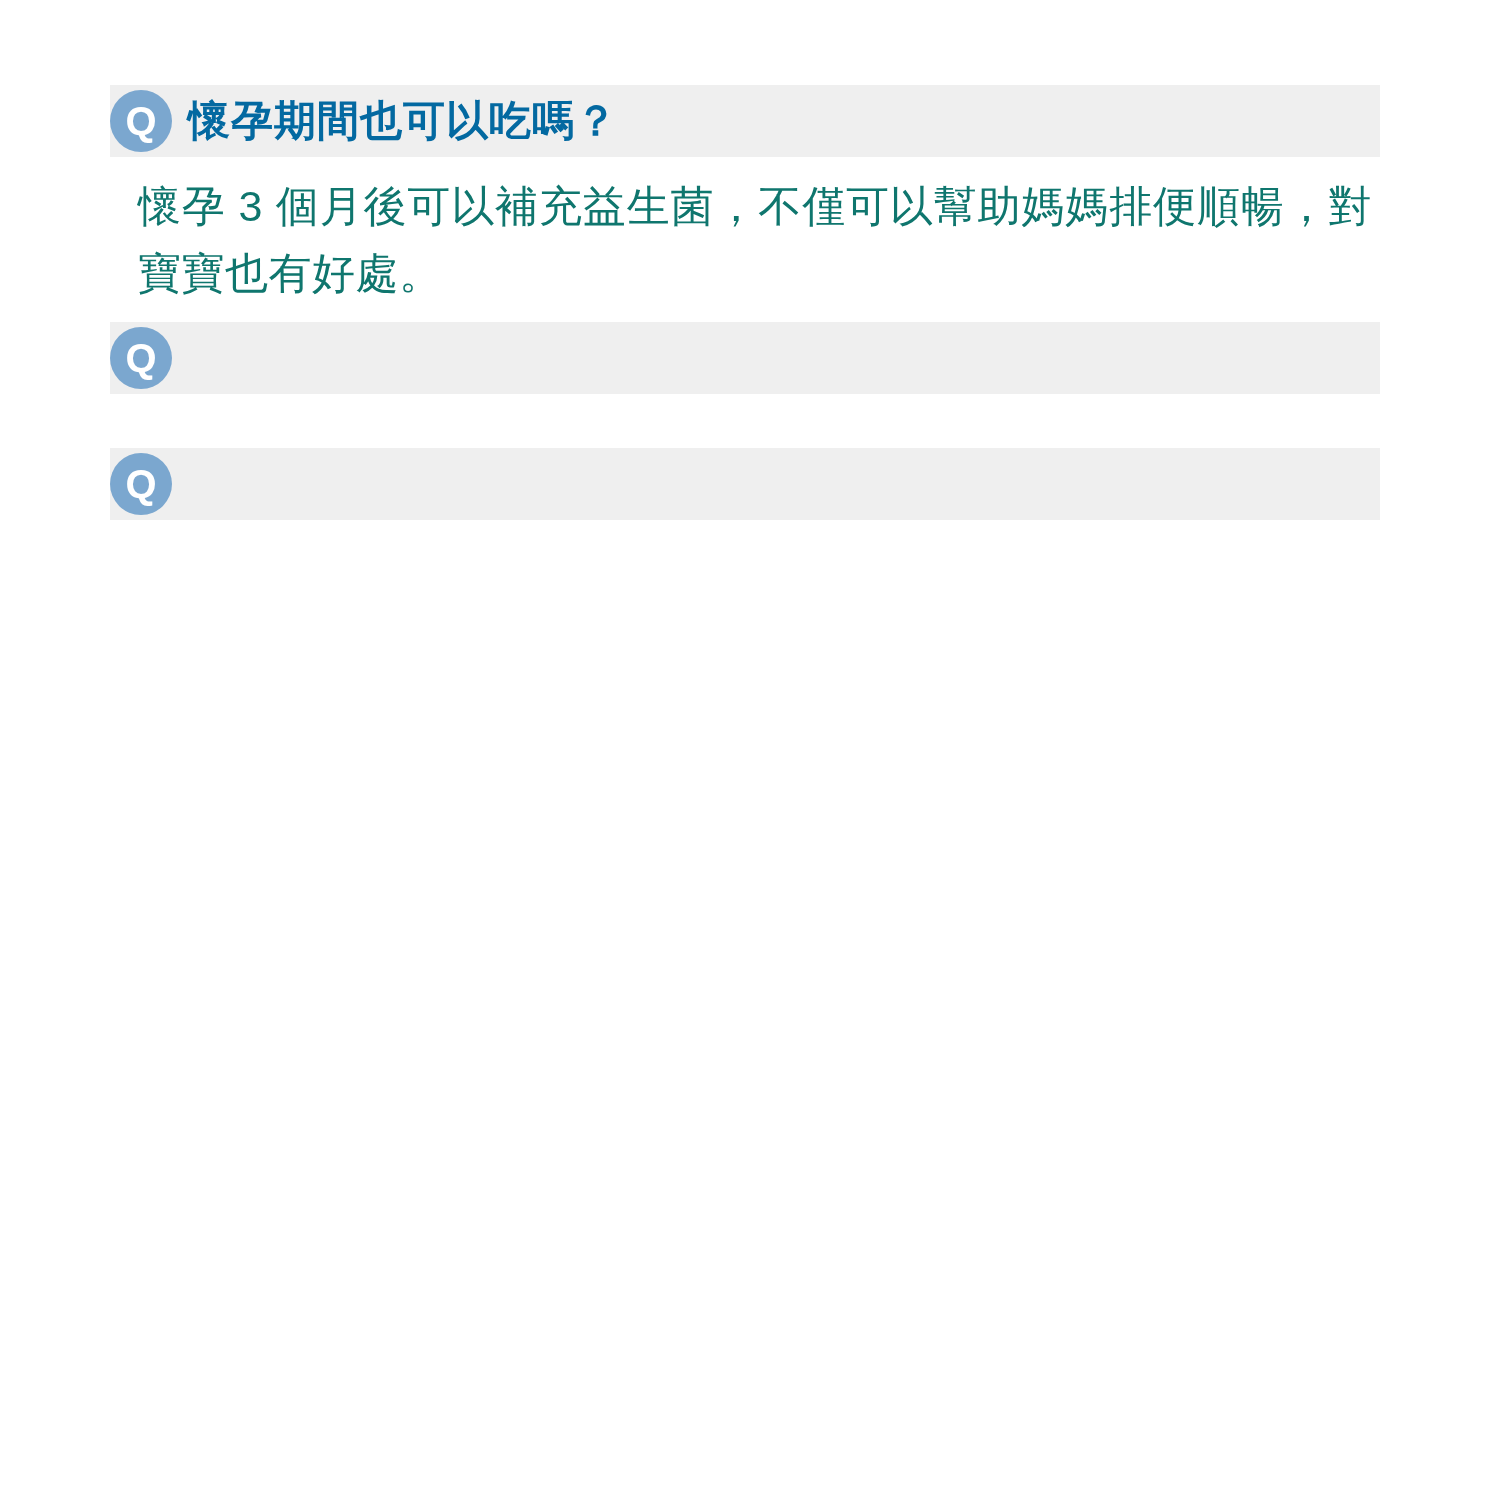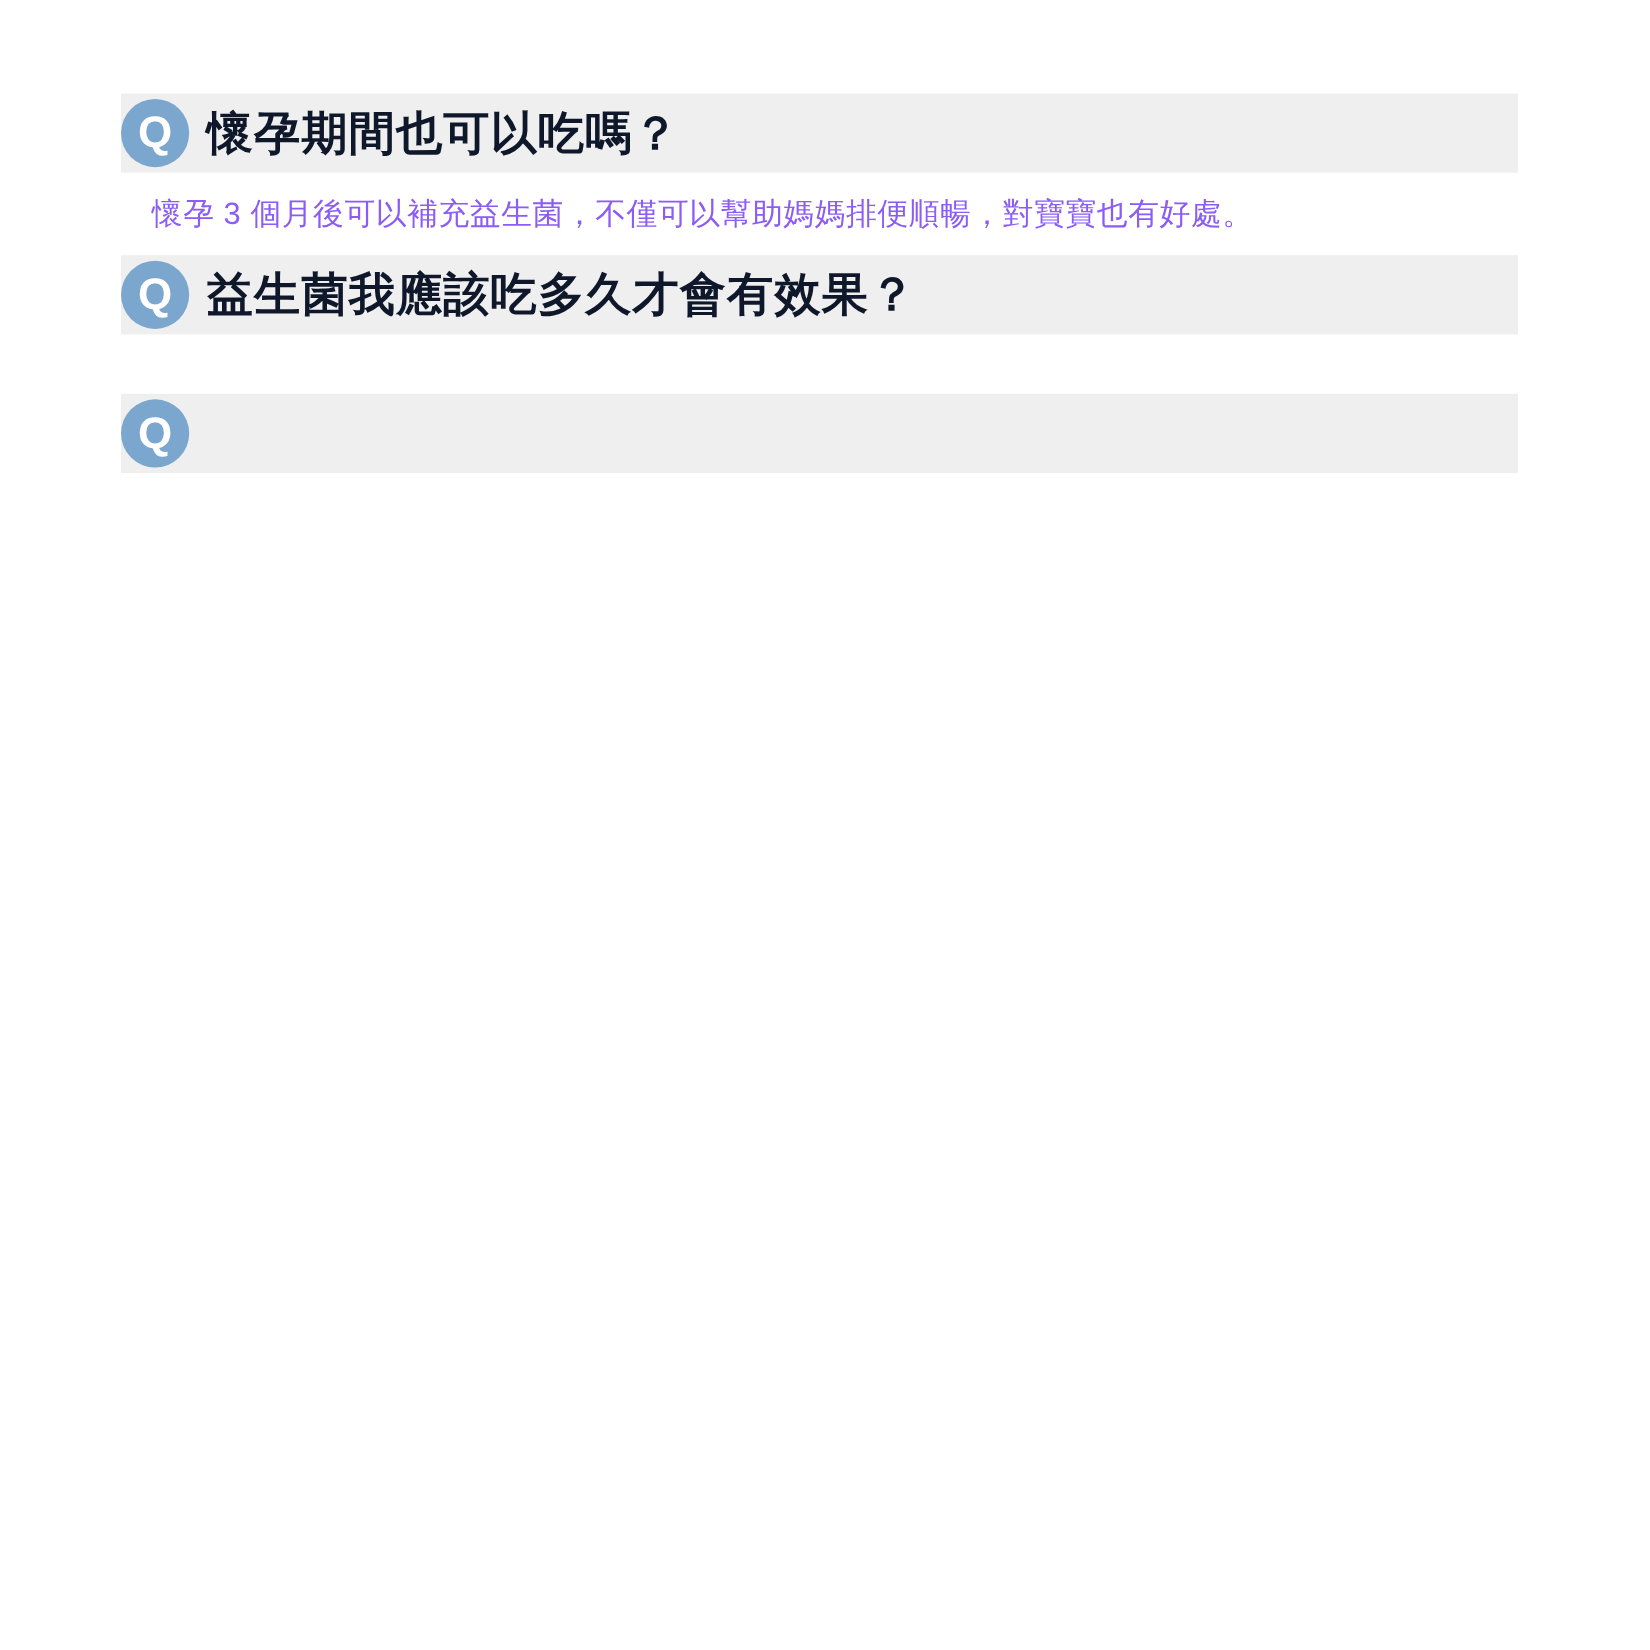--- a/index.html
+++ b/index.html
@@ -52,31 +52,31 @@
     justify-content: center;
     font-size: 40px;
     font-weight: bold;
     line-height: 1;
     font-family: "Liberation Sans", "DejaVu Sans", sans-serif;
   }
 
   .q-text {
     font-size: 42px;
     font-weight: bold;
-    color: #0f172a;
+    color: #0369a1;
     letter-spacing: 1px;
     line-height: 1.1;
     white-space: nowrap;
   }
 
   
   .a-text {
-    font-size: 28px;
+    font-size: 43px;
     line-height: 1.55;
-    color: #8b5cf6;
+    color: #0f766e;
     text-align: justify;
     text-justify: inter-character;
     letter-spacing: 0.5px;
     padding: 16px 8px 10px 28px;
     box-sizing: border-box;
   }
 
   .gap-large {
     height: 48px;
   }
@@ -90,21 +90,20 @@
     <div class="q-bar">
       <span class="q-badge">Q</span>
       <span class="q-text">懷孕期間也可以吃嗎？</span>
     </div>
     <div class="a-text">懷孕 3 個月後可以補充益生菌，不僅可以幫助媽媽排便順暢，對寶寶也有好處。</div>
   </div>
 
   <div class="faq-item">
     <div class="q-bar">
       <span class="q-badge">Q</span>
-      <span class="q-text">益生菌我應該吃多久才會有效果？</span>
     </div>
   </div>
 
   <div class="gap-large"></div>
 
   <div class="faq-item">
     <div class="q-bar">
       <span class="q-badge">Q</span>
     </div>
   </div>

